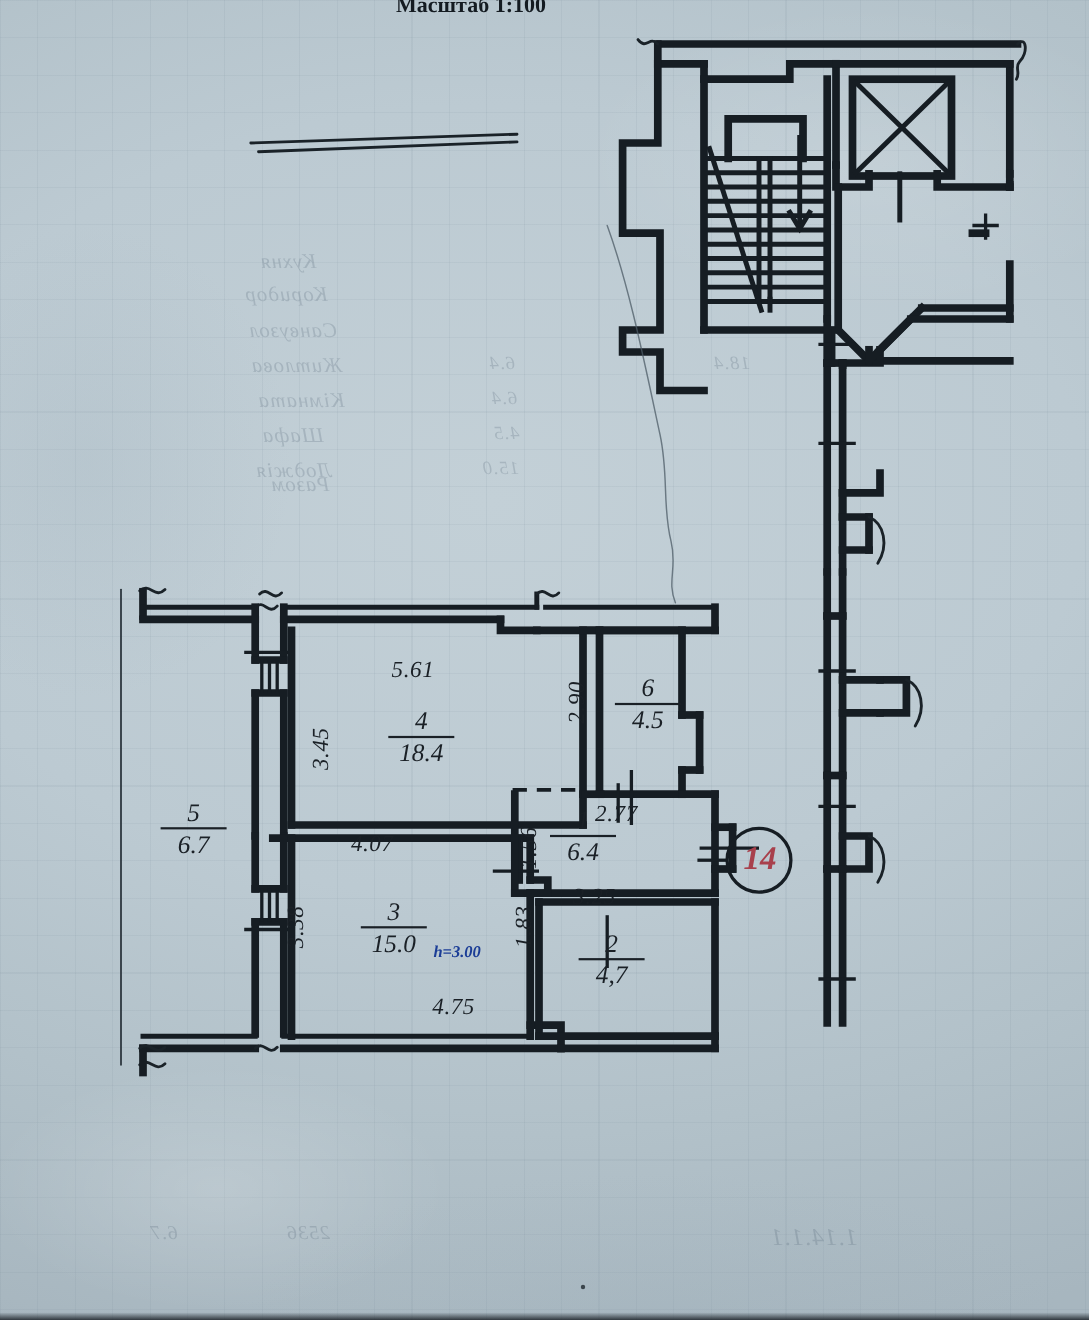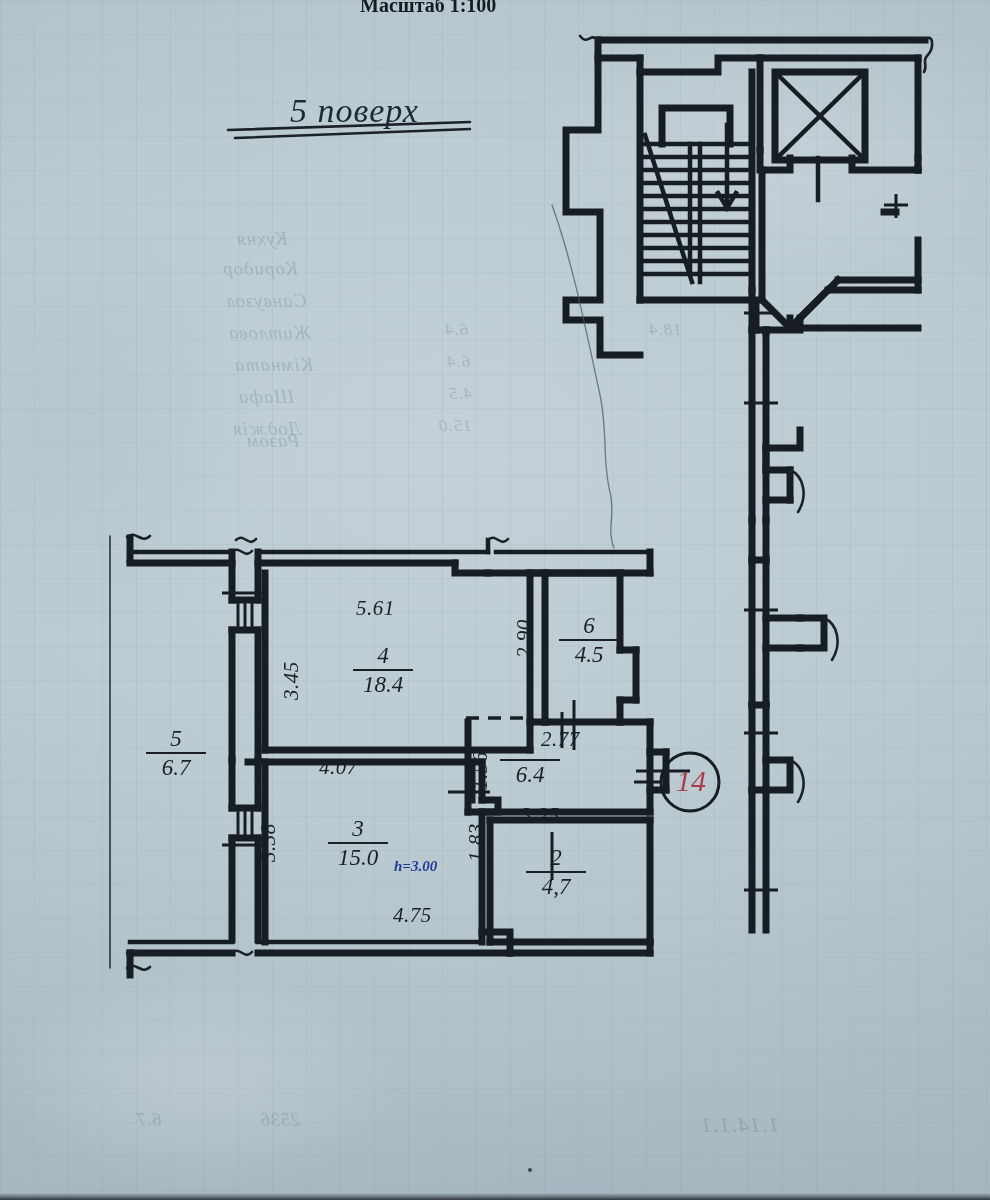--- a/index.html
+++ b/index.html
@@ -114,21 +114,21 @@
     color: #1b3d96;
     font-size: 15px;
     pointer-events: none;
     white-space: nowrap;
   }
 
   #apt-number {
     position: absolute;
     font-family: "Liberation Serif", serif;
     font-style: italic;
-    font-weight: normal;
+    font-weight: bold;
     color: #a8404c;
     font-size: 30px;
     pointer-events: none;
   }
 
   #floor-title {
     position: absolute;
     font-family: "Liberation Serif", serif;
     font-style: italic;
     font-size: 34px;
@@ -412,21 +412,20 @@
     <g>
       <path class="thin" d="M 228,130 L 470,122"></path>
       <path class="thin" d="M 235,138 L 470,129"></path>
     </g>
 
     <circle cx="530" cy="1170" r="2" fill="#1f282e" opacity=".8"></circle>
   </svg>
 
   <div id="scale-title" style="left:360px; top:-6px;">Масштаб 1:100</div>
 
-  <div id="floor-title" style="left:290px; top:92px;">5 поверх</div>
 
   <div id="apt-number" style="left:676px; top:764px;">14</div>
 
   <div class="blue-ink" style="left:394px; top:858px;">h=3.00</div>
 
   <div id="rooms-layer">
       <div class="room-label" style="left: 500px; top: 734px; width: 60px;">
         <span class="room-num">1</span>
         <span class="room-area">6.4</span>
       </div>

